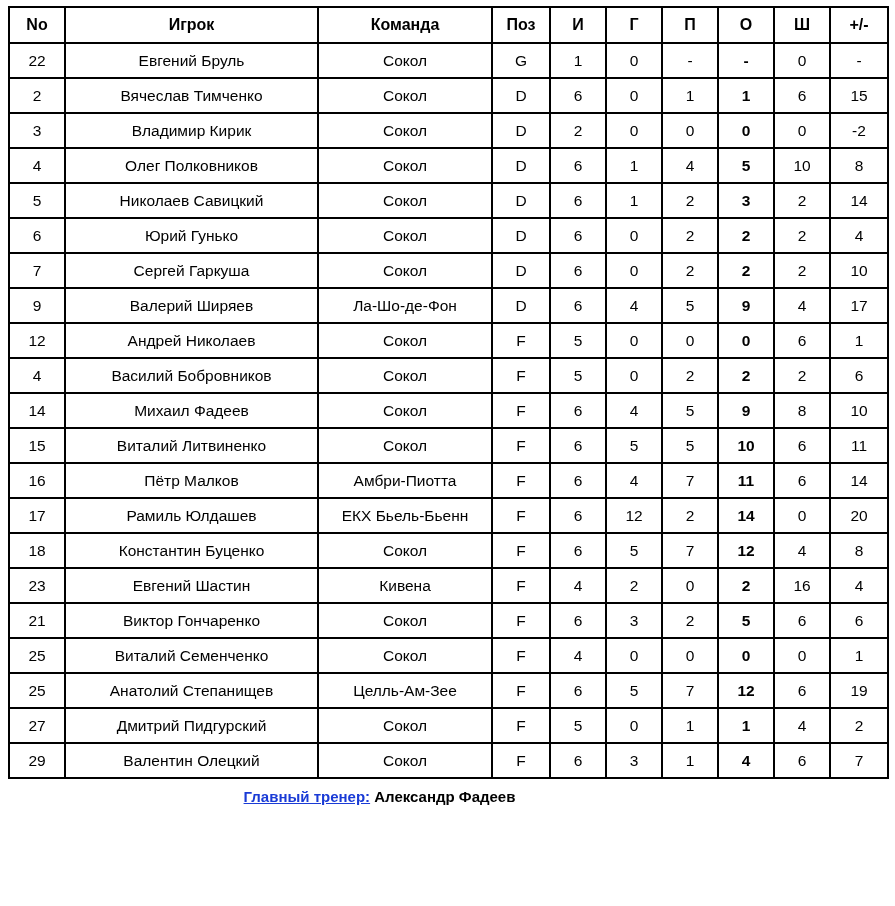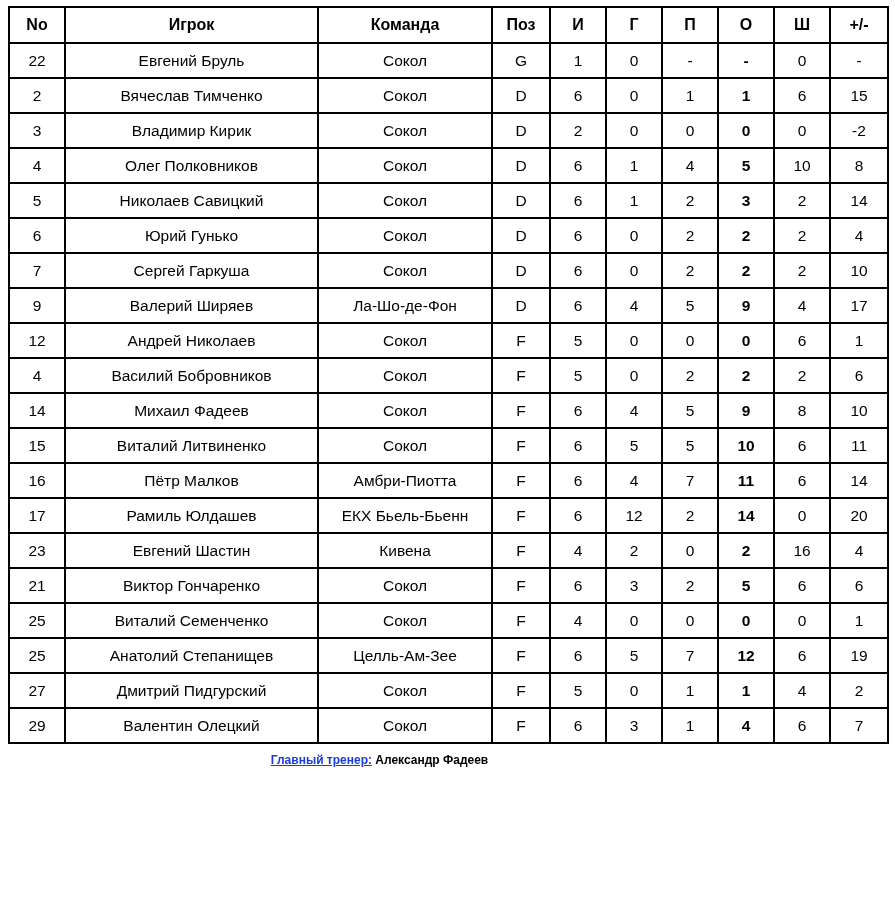--- a/index.html
+++ b/index.html
@@ -53,21 +53,21 @@
   col.c-pm    { width: 58px; }
 
   td.col-o { font-weight: bold; }
 
   .footer {
     margin-top: 7px;
     text-align: center;
     line-height: 1.5;
   }
   .footer .line {
-    font-size: 12px;
+    font-size: 15px;
     font-weight: bold;
   }
   .footer .lbl {
     color: #1a3bd6;
     text-decoration: underline;
     font-weight: bold;
   }
   .footer .val {
     color: #000000;
     font-weight: bold;
@@ -268,20 +268,32 @@
           <td>ЕКХ Бьель-Бьенн</td>
           <td>F</td>
           <td>6</td>
           <td>12</td>
           <td>2</td>
           <td class="col-o">14</td>
           <td>0</td>
           <td>20</td>
         </tr>
         <tr>
+          <td>18</td>
+          <td>Константин Буценко</td>
+          <td>Сокол</td>
+          <td>F</td>
+          <td>6</td>
+          <td>5</td>
+          <td>7</td>
+          <td class="col-o">12</td>
+          <td>4</td>
+          <td>8</td>
+        </tr>
+        <tr>
           <td>23</td>
           <td>Евгений Шастин</td>
           <td>Кивена</td>
           <td>F</td>
           <td>4</td>
           <td>2</td>
           <td>0</td>
           <td class="col-o">2</td>
           <td>16</td>
           <td>4</td>

